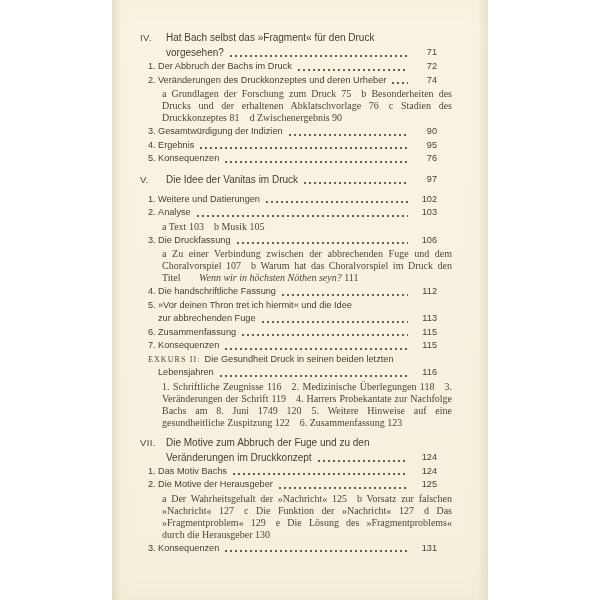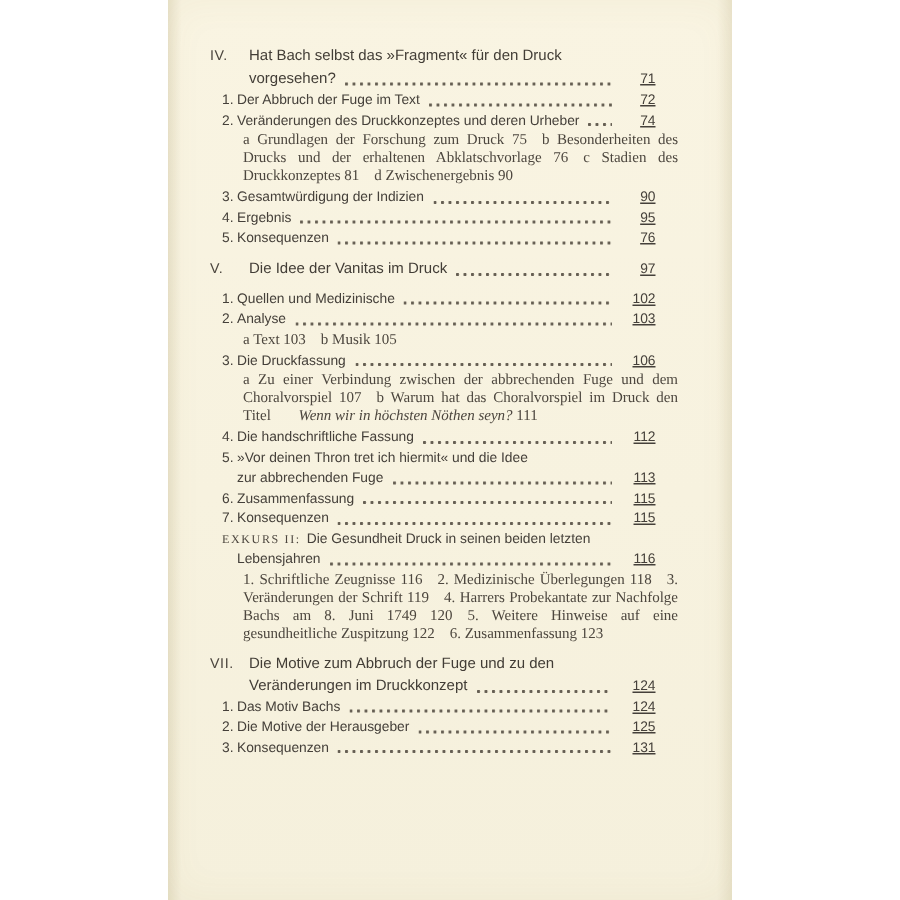--- a/index.html
+++ b/index.html
@@ -64,21 +64,21 @@
   
   .leader {
     flex: 1; min-width: 12px; height: 2px;
     align-self: flex-end;
     margin: 0 5px 3px 6px;
     background-image: radial-gradient(circle at 1px 1px, #655e52 0.9px, rgba(0,0,0,0) 1.25px);
     background-size: 5px 2px;
     background-repeat: repeat-x;
     background-position: left bottom;
   }
-  .pg { flex-shrink: 0; width: 24px; text-align: right; font-size: 9.2px; color: #45403a; text-decoration: underline; }
+  .pg { flex-shrink: 0; width: 24px; text-align: right; font-size: 9.2px; color: #45403a; }
 </style>
 </head>
 <body>
 
 <div class="photo">
   <div class="page">
     <div class="content">
         <div class="section">
           <div class="entry chapter">
             <span class="roman">IV.</span>
@@ -90,21 +90,21 @@
                 <span class="t">vorgesehen?</span>
                 <span class="leader"></span>
                 <span class="pg">71</span>
               </div>
             </div>
           </div>
           <div class="entry item">
             <span class="inum">1.</span>
             <div class="lines">
               <div class="line">
-                <span class="t">Der Abbruch der Fuge im Text</span>
+                <span class="t">Der Abbruch der Bachs im Druck</span>
                 <span class="leader"></span>
                 <span class="pg">72</span>
               </div>
             </div>
           </div>
           <div class="entry item">
             <span class="inum">2.</span>
             <div class="lines">
               <div class="line">
                 <span class="t">Veränderungen des Druckkonzeptes und deren Urheber</span>
@@ -155,21 +155,21 @@
                 <span class="pg">97</span>
               </div>
             </div>
           </div>
         </div>
         <div class="section">
           <div class="entry item">
             <span class="inum">1.</span>
             <div class="lines">
               <div class="line">
-                <span class="t">Quellen und Medizinische</span>
+                <span class="t">Weitere und Datierungen</span>
                 <span class="leader"></span>
                 <span class="pg">102</span>
               </div>
             </div>
           </div>
           <div class="entry item">
             <span class="inum">2.</span>
             <div class="lines">
               <div class="line">
                 <span class="t">Analyse</span>
@@ -275,20 +275,21 @@
           <div class="entry item">
             <span class="inum">2.</span>
             <div class="lines">
               <div class="line">
                 <span class="t">Die Motive der Herausgeber</span>
                 <span class="leader"></span>
                 <span class="pg">125</span>
               </div>
             </div>
           </div>
+          <div class="detail"><span>a Der Wahrheitsgehalt der »Nachricht« 125 b Vorsatz zur falschen »Nachricht« 127 c Die Funktion der »Nachricht« 127 d Das »Fragmentproblem« 129 e Die Lösung des »Fragmentproblems« durch die Herausgeber 130</span></div>
           <div class="entry item">
             <span class="inum">3.</span>
             <div class="lines">
               <div class="line">
                 <span class="t">Konsequenzen</span>
                 <span class="leader"></span>
                 <span class="pg">131</span>
               </div>
             </div>
           </div>

